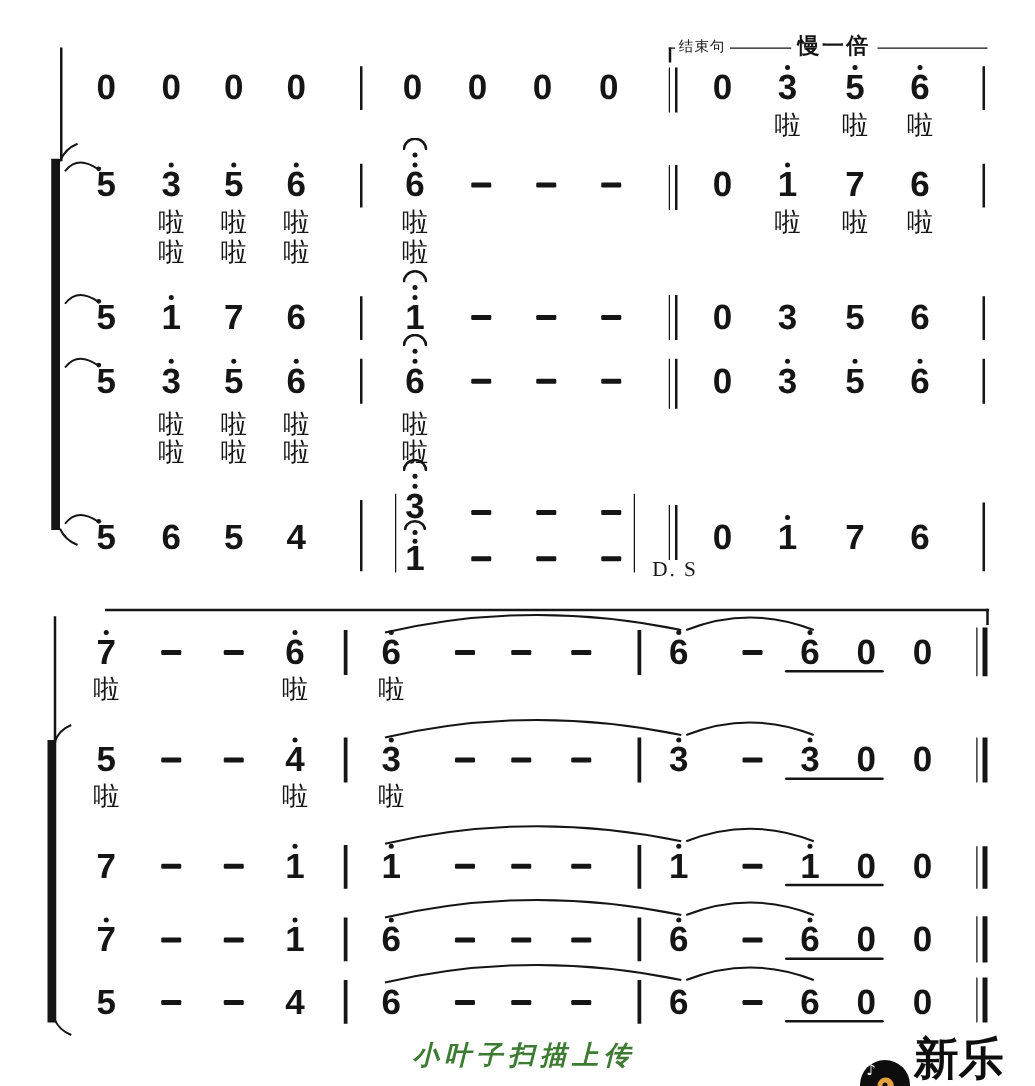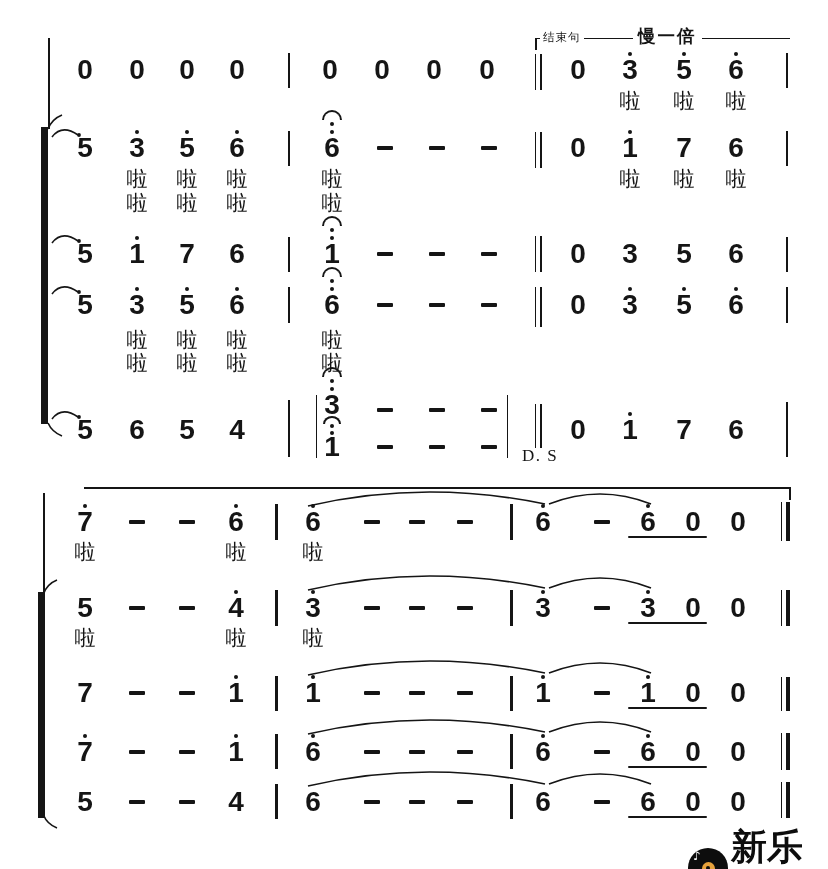--- a/index.html
+++ b/index.html
@@ -59,20 +59,21 @@
       <path d="M 48 129 Q 52 119 62 115" fill="none" stroke="#151515" stroke-width="1.6"></path>
       <path d="M 48 423 Q 52 432 62 436" fill="none" stroke="#151515" stroke-width="1.6"></path>
       <path d="M 43.5 594 Q 47 584 57 580" fill="none" stroke="#151515" stroke-width="1.6"></path>
       <path d="M 43.5 815 Q 47 824 57 828" fill="none" stroke="#151515" stroke-width="1.6"></path>
     </svg>
 
   <div class="label" id="ending-label">结束句</div>
   <div class="label" id="tempo-label">慢一倍</div>
   <div class="label" id="ds-label">D. S</div>
 
+  <div id="credit">小叶子扫描上传</div>
 
   <div id="logo">
     <div id="disc">
       <span class="n1">♪</span>
 
       <div class="center"></div>
       <div class="hole"></div>
     </div>
     <div id="logo-text">新乐谱</div>
   </div>

